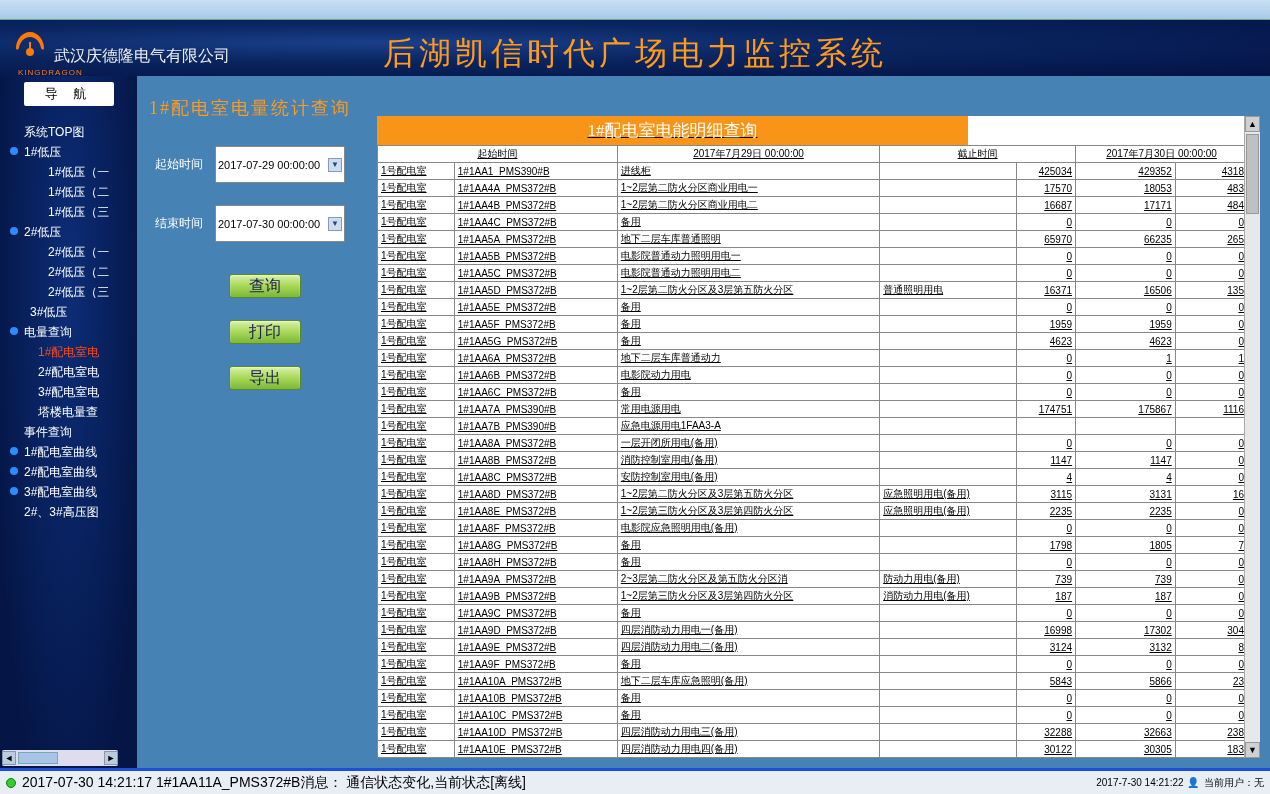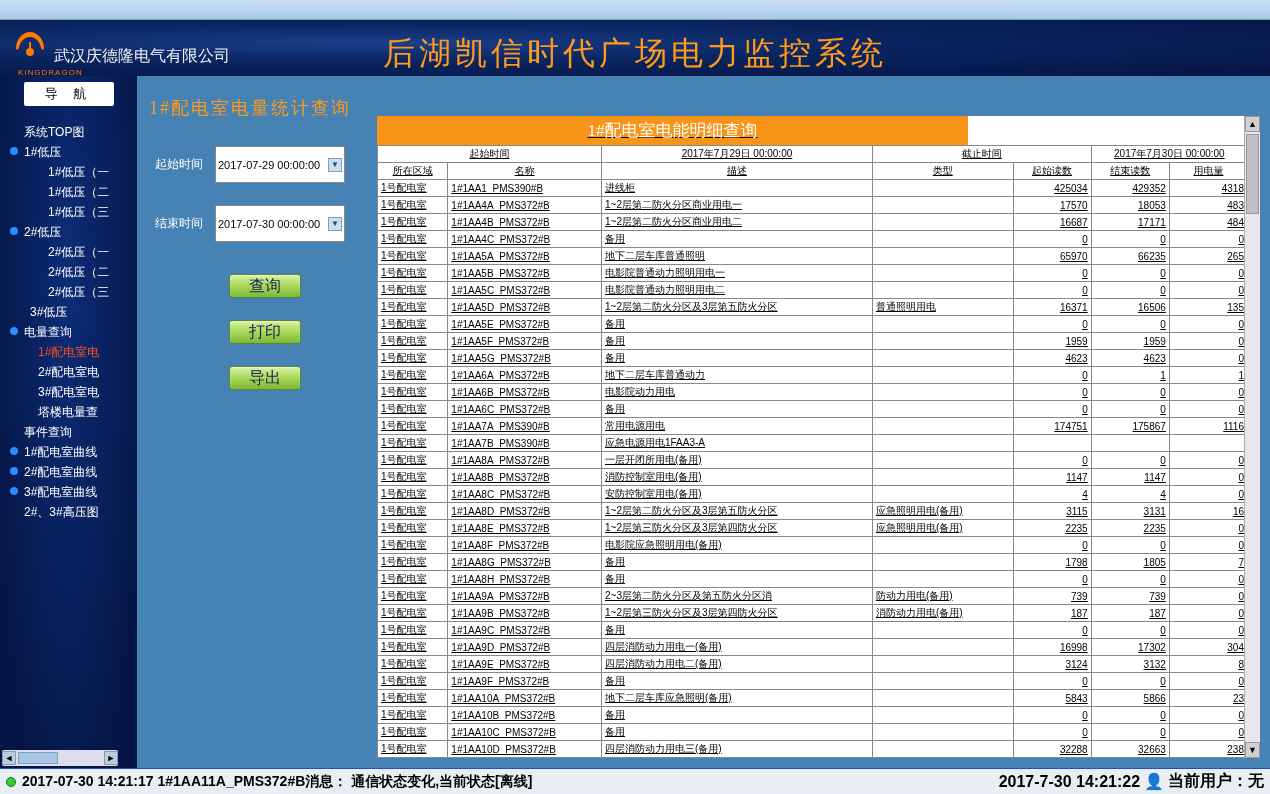--- a/index.html
+++ b/index.html
@@ -35,23 +35,23 @@
   .table-wrap { position:absolute; left:240px; top:40px; right:10px; bottom:10px; background:#fff; overflow:hidden;}
   .tbl-title { background:#f89418; color:#fff; text-align:center; font-size:17px; padding:3px 0; font-family:"SimSun",serif;}
   table { border-collapse:collapse; width:100%; font-size:10px;}
   th, td { border:1px solid #888; padding:1px 3px; white-space:nowrap; overflow:hidden;}
   th { font-weight:normal; text-align:center; background:#fff;}
   td.num { text-align:right;}
   .table-scroll { position:absolute; right:0; top:0; bottom:0; width:16px; background:#e8e8e8; border-left:1px solid #aaa;}
   .table-scroll .sbtn { height:16px; background:#d0d0d0; border:1px solid #999; font-size:9px; text-align:center; line-height:14px;}
   .table-scroll .sthumb { position:absolute; left:1px; top:18px; width:13px; height:80px; background:#c0c0c0; border:1px solid #999;}
   .table-scroll .sbtn.bot { position:absolute; bottom:0; width:100%;}
-  .status-bar { position:absolute; bottom:0; left:0; right:0; height:26px; background:#e8eef4; border-top:1px solid #1d4ed8; display:flex; align-items:center; font-size:14px; padding:0 6px;font-weight:bold;}
+  .status-bar { position:absolute; bottom:0; left:0; right:0; height:26px; background:#e8eef4; border-top:3px solid #1d4ed8; display:flex; align-items:center; font-size:14px; padding:0 6px;}
   .status-bar .dot { width:10px; height:10px; border-radius:50%; background:#3c3; border:1px solid #080; margin-right:6px;}
-  .status-right { margin-left:auto; font-size:16px; display:flex; align-items:center; gap:4px;}
+  .status-right { margin-left:auto; font-size:10px; display:flex; align-items:center; gap:4px;}
   .col-area{width:54px;} .col-name{width:118px;} .col-desc{width:208px;} .col-type{width:108px;} .col-n1{width:60px;} .col-n2{width:60px;} .col-n3{width:60px;}
 </style>
 </head>
 <body>
 
 <div class="top-bar"></div>
 
 <div class="header">
   <div class="logo">
     <svg viewBox="0 0 40 40">
@@ -125,29 +125,20 @@
       <div style="position:absolute; left:0; top:0; right:12px;text-decoration:underline;">
         <div class="tbl-title" style="margin-right:280px;">1#配电室电能明细查询</div>
         <table id="main-table">
           <thead>
             <tr>
               <th colspan="2">起始时间</th>
               <th>2017年7月29日 00:00:00</th>
               <th colspan="2">截止时间</th>
               <th colspan="2">2017年7月30日 00:00:00</th>
             </tr>
-            <tr id="hdr-row">
-                <th class="col-area">所在区域</th>
-                <th class="col-name">名称</th>
-                <th class="col-desc">描述</th>
-                <th class="col-type">类型</th>
-                <th class="col-n1">起始读数</th>
-                <th class="col-n2">结束读数</th>
-                <th class="col-n3">用电量</th>
-              </tr>
           </thead>
           <tbody id="tbody">
               <tr>
                 <td>1号配电室</td>
                 <td>1#1AA1_PMS390#B</td>
                 <td>进线柜</td>
                 <td></td>
                 <td class="num">425034</td>
                 <td class="num">429352</td>
                 <td class="num">4318</td>

